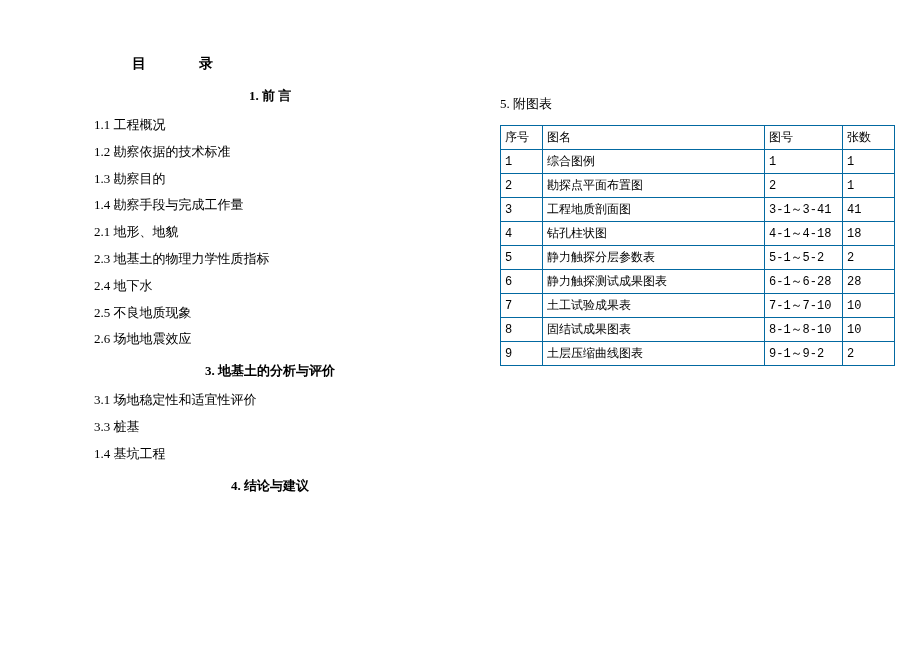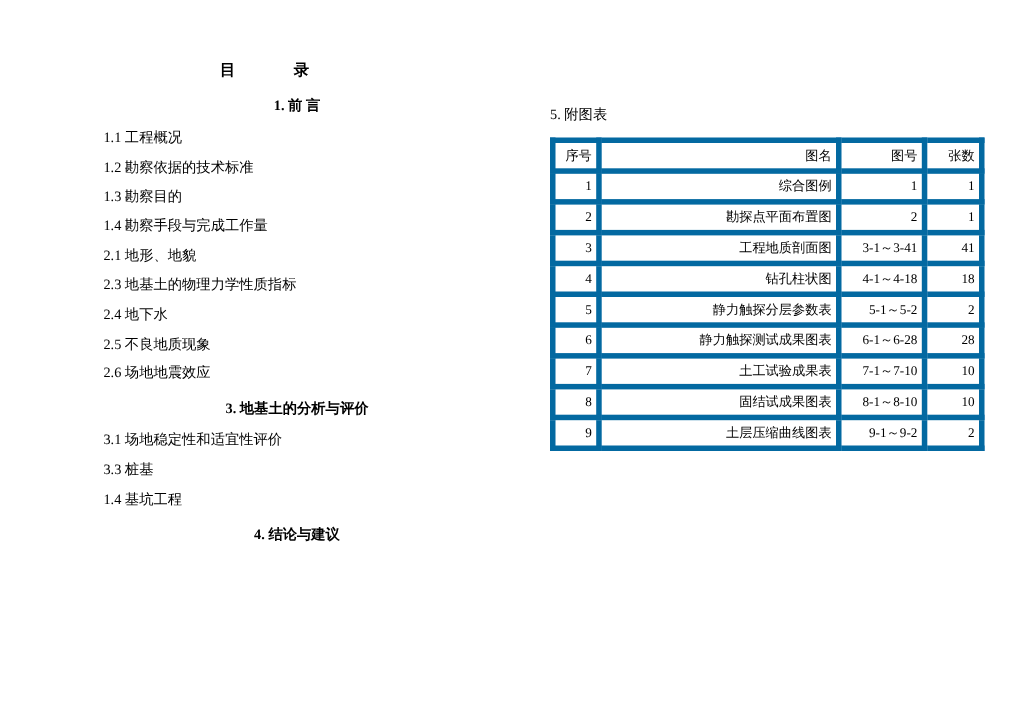--- a/index.html
+++ b/index.html
@@ -22,21 +22,21 @@
       position: absolute;
       left: 500px;
       top: 95px;
       width: 395px;
     }
     .title {
       font-weight: bold;
       font-size: 14px;
       letter-spacing: 2px;
       margin-bottom: 14px;
-      margin-left: 120px;
+      margin-left: 52px;
     }
     .title-gap {
       display: inline-block;
       width: 40px;
     }
     .section-heading {
       font-weight: bold;
       font-size: 13px;
       margin-top: 12px;
       margin-bottom: 10px;
@@ -50,25 +50,26 @@
     .appendix-heading {
       font-size: 13px;
       margin-bottom: 12px;
     }
     table {
       border-collapse: collapse;
       width: 100%;
       font-size: 12px;
     }
     th, td {
-      border: 5px solid #0369a1;
+      border: 1px solid #0369a1;
       padding: 3px 4px;
-      text-align: right;
+      text-align: left;
       vertical-align: middle;
       height: 20px;
+      font-family: Liberation Mono, monospace;
     }
     th { font-weight: normal; }
     .col-seq { width: 42px; }
     .col-name { width: auto; }
     .col-num { width: 78px; }
     .col-count { width: 52px; }
   </style>
 </head>
 <body>
 

